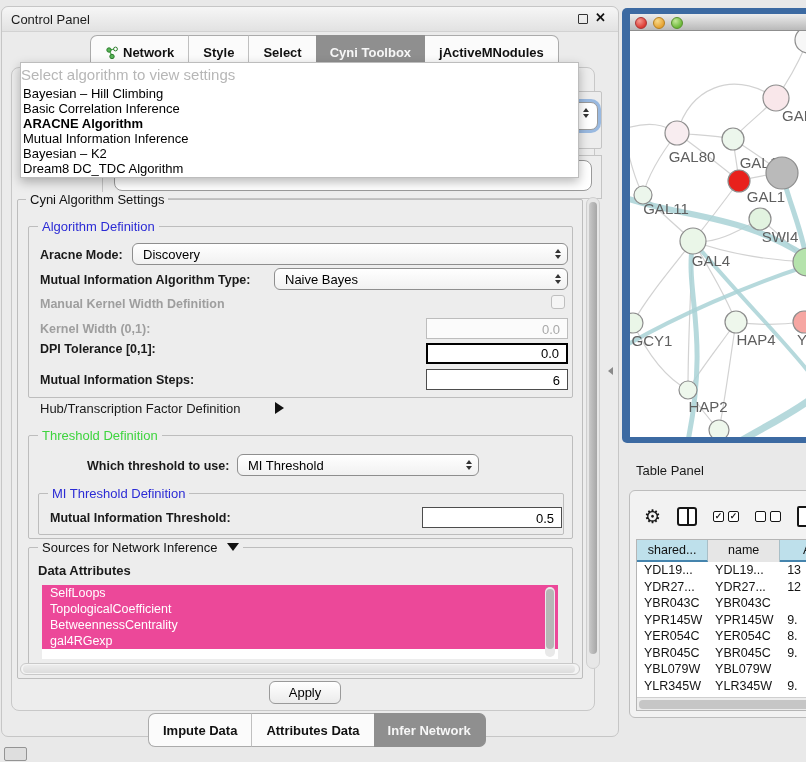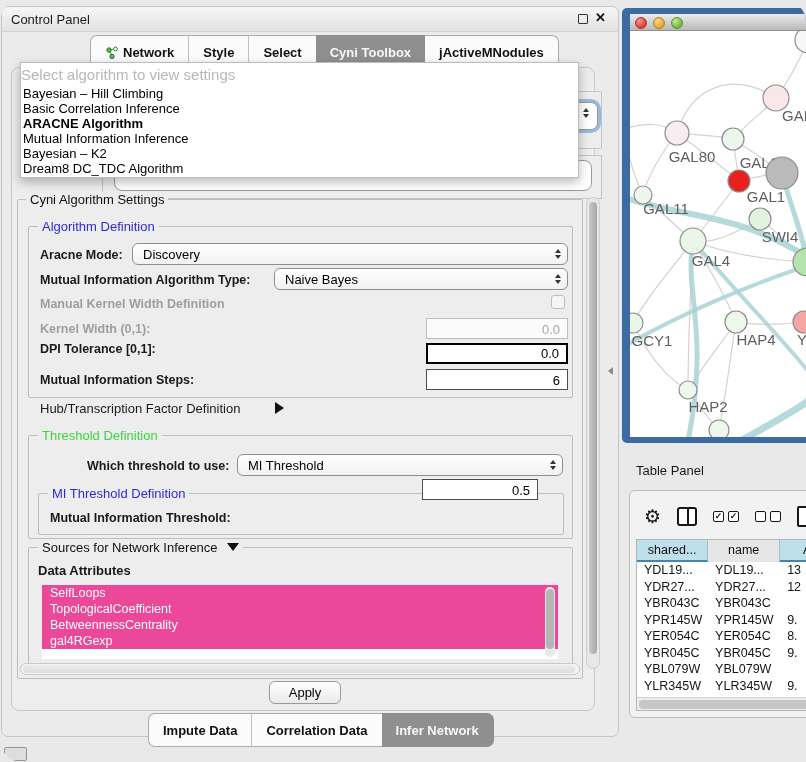--- a/index.html
+++ b/index.html
@@ -1,18 +1,18 @@
 <!DOCTYPE html>
 <html><head>
 <meta charset="utf-8">
 <style>
   * { box-sizing: border-box; margin: 0; padding: 0; }
   html,body { width:806px; height:762px; }
   body { font-family:"Liberation Sans", sans-serif; background:#e9e9e9; }
-  #screen { position:relative; width:806px; height:762px; overflow:hidden; background:#e9e9e9;border-radius:22px; }
+  #screen { position:relative; width:806px; height:762px; overflow:hidden; background:#e9e9e9; }
 
   
   .cp { position:absolute; left:1px; top:6px; width:618px; height:731px;
         background:#ebebeb; border:1px solid #c6c6c6; border-radius:7px; }
   .cp-titlebar { position:absolute; left:0; top:0; right:0; height:25px;
         background:linear-gradient(#f6f6f6,#e2e2e2); border-bottom:1px solid #d2d2d2;
         border-radius:7px 7px 0 0; }
   .cp-title { position:absolute; left:9px; top:5px; font-size:13px; color:#1c1c1c; }
   .win-float { position:absolute; left:576px; top:7px; width:10px; height:10px;
         border:1.6px solid #333; border-radius:1px; }
@@ -240,32 +240,32 @@
     <span class="lbl" style="left:38px;top:366px;">Mutual Information Steps:</span>
     <span class="tinput thin" style="left:424px;top:362px;width:142px;">6</span>
 
     <span class="lbl plain" style="left:38px;top:394px;">Hub/Transcription Factor Definition</span>
     <span class="arrow-right" style="position:absolute;left:273px;top:395px;"></span>
 
     <div class="fieldset" style="left:26px;top:428px;width:545px;height:104px;">
       <span class="legend green" style="left:9px;">Threshold Definition</span>
     </div>
     <span class="lbl" style="left:85px;top:452px;">Which threshold to use:</span>
-    <div class="combo" style="left:235px;top:447px;width:326px;">
+    <div class="combo" style="left:235px;top:447px;width:242px;">
       <span class="val">MI Threshold</span>
       <span class="spin">
           <span class="tri-up"></span>
           <span class="tri-dn"></span>
         </span>
     </div>
     <div class="fieldset" style="left:36px;top:486px;width:526px;height:42px;padding-left:25px;">
       <span class="legend blue" style="left:9px;">MI Threshold Definition</span>
     </div>
     <span class="lbl" style="left:48px;top:504px;">Mutual Information Threshold:</span>
-    <span class="tinput thin" style="left:420px;top:472px;width:116px;text-align:right;">0.5</span>
+    <span class="tinput thin" style="left:420px;top:500px;width:140px;text-align:right;">0.5</span>
 
     <div class="fieldset" style="left:26px;top:540px;width:545px;height:120px;">
       <span class="legend" style="left:9px;">
         <span>Sources for Network Inference</span>
         <span class="arrow-down-s" style="margin-left:6px;"></span>
       </span>
     </div>
     <span class="lbl" style="left:36px;top:556px;font-size:13px;">Data Attributes</span>
     <div class="attr-list" id="attr-list">
         <div class="attr-item selected">SelfLoops</div>
@@ -282,21 +282,21 @@
     </div>
 
     <div class="vsb-main">
         <span class="thumb"></span>
       </div>
 
     <div class="apply-btn">Apply</div>
 
     <div class="bottom-tabs" id="bottom-tabs">
         <div class="tab first">Impute Data</div>
-        <div class="tab sep">Correlation Data</div>
+        <div class="tab sep">Attributes Data</div>
         <div class="tab last selected">Infer Network</div>
       </div>
   </div>
 
   <div class="mini-sq"></div>
   <div class="divider-handle"></div>
 
   <div class="net-frame"></div>
   <div class="net-titlebar">
     <span class="tl red" style="left:5px;"></span>

